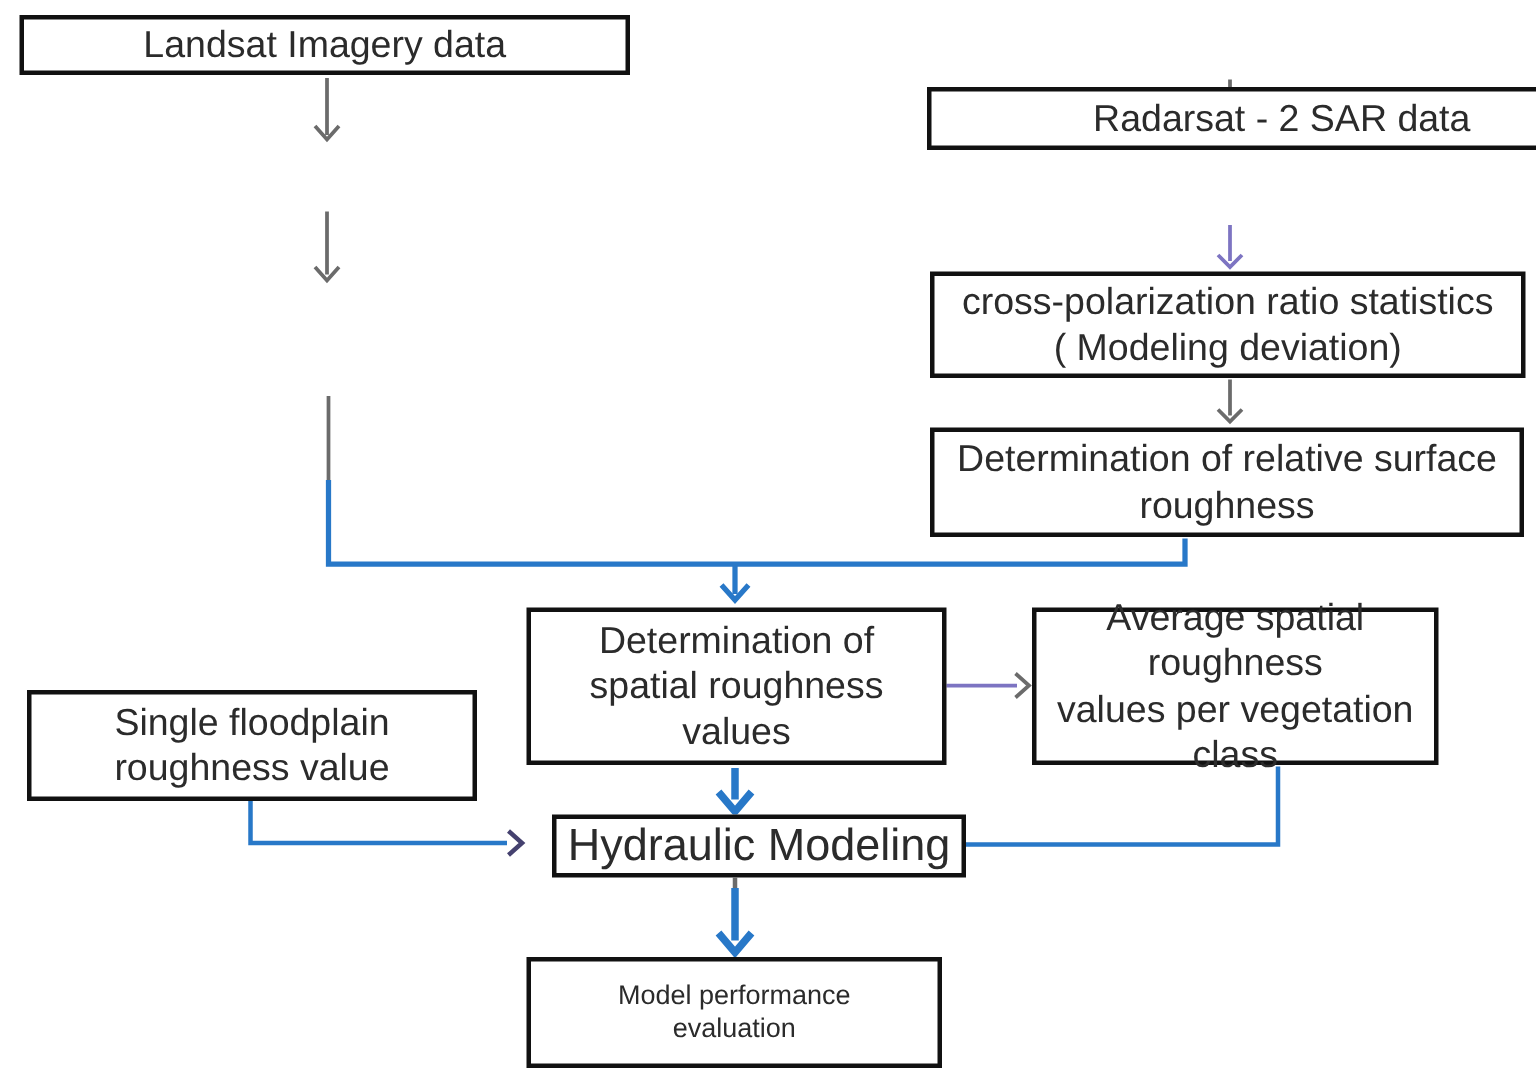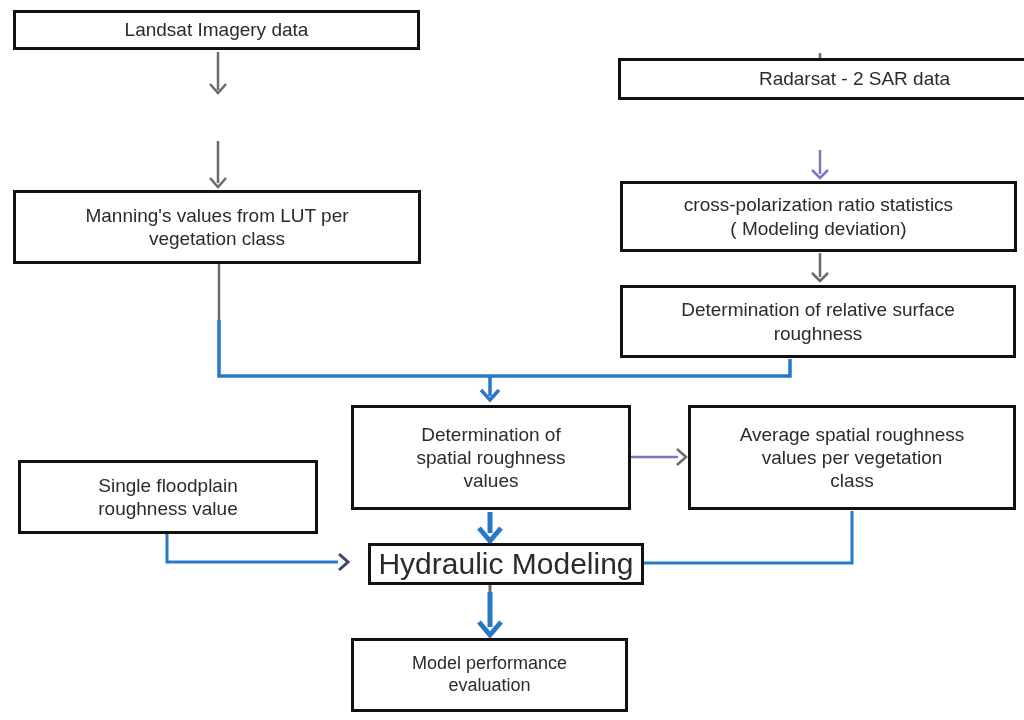--- a/index.html
+++ b/index.html
@@ -8,34 +8,34 @@
     font-family:"Liberation Sans","DejaVu Sans",sans-serif;
   }
   #canvas{position:absolute;inset:0;width:1024px;height:720px;}
   #wires{position:absolute;left:0;top:0;width:1024px;height:720px;z-index:1;}
   .node{
     position:absolute;z-index:2;box-sizing:border-box;
     background:var(--box-fill,#ffffff);
     border:3px solid var(--box-border,#111111);
     display:flex;align-items:center;justify-content:center;
     text-align:center;color:var(--text,#2b2b2b);
-    font-size:19px;line-height:1.22;white-space:pre-line;
+    font-size:25px;line-height:1.22;white-space:pre-line;
   }
   .node .lbl{white-space:pre-line;padding:0 6px;}
   
   #n-landsat        {left:13px;  top:10px;  width:407px; height:40px;}
   #n-landcover      {left:16px;  top:96px;  width:405px; height:44px;}
   #n-manning        {left:13px;  top:190px; width:408px; height:74px;}
   #n-radarsat       {left:618px; top:10px;  width:473px; height:42px;margin-top:48px;}
   #n-crosspol       {left:620px; top:79px;  width:397px; height:70px;}
   #n-crosspolstats  {left:620px; top:181px; width:397px; height:71px;}
   #n-relroughness   {left:620px; top:285px; width:396px; height:73px;}
   #n-singlefp       {left:18px;  top:423px; width:300px; height:74px;margin-top:37px;}
   #n-spatial        {left:351px; top:405px; width:280px; height:105px;}
-  #n-avgspatial     {left:688px; top:405px; width:328px; height:105px;}
+  #n-avgspatial     {left:688px; top:405px; width:271px; height:105px;}
   #n-hydraulic      {left:368px; top:543px; width:276px; height:42px; font-size:30px;}
   #n-modelperf      {left:351px; top:638px; width:277px; height:74px; font-size:18px;}
   
   .st-gray  {stroke:var(--arrow-gray,#6b6b6b);fill:none;}
   .st-blue  {stroke:var(--arrow-blue,#2878c8);fill:none;}
   .st-purple{stroke:var(--arrow-purple,#7d74c2);fill:none;}
   .st-navy  {stroke:var(--arrowhead-dark,#45416f);fill:none;}
 </style>
 </head>
 <body>
@@ -100,24 +100,20 @@
     <g>
       <line class="st-gray" x1="490" y1="585" x2="490" y2="597" stroke-width="3"></line>
       <line class="st-blue" x1="490" y1="592" x2="490" y2="627" stroke-width="5"></line>
       <polyline class="st-blue" points="479,622 490,635 501,622" stroke-width="5"></polyline>
     </g>
   </svg>
 
   <div class="node" id="n-landsat">
     <span class="lbl">Landsat Imagery data</span>
   </div>
-  <div class="node" id="n-manning">
-    <span class="lbl">Manning's values from LUT per
-vegetation class</span>
-  </div>
   <div class="node" id="n-radarsat">
     <span class="lbl">Radarsat - 2 SAR data</span>
   </div>
   <div class="node" id="n-crosspolstats">
     <span class="lbl">cross-polarization ratio statistics
 ( Modeling deviation)</span>
   </div>
   <div class="node" id="n-relroughness">
     <span class="lbl">Determination of relative surface
 roughness</span>

